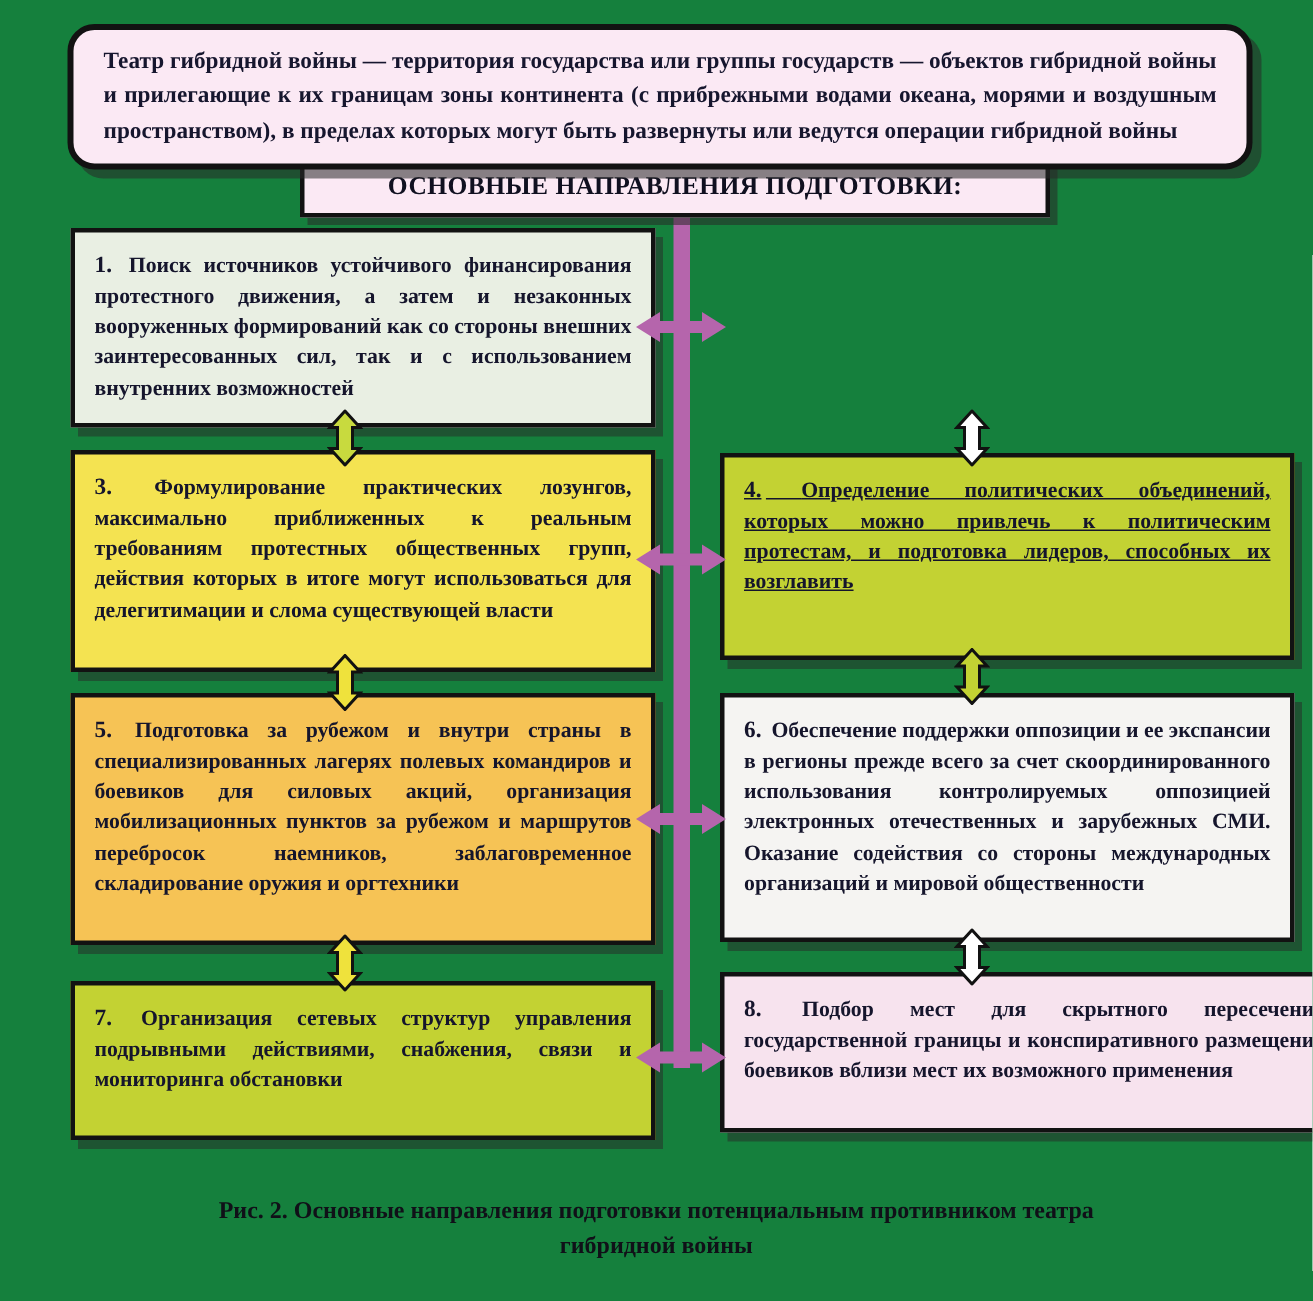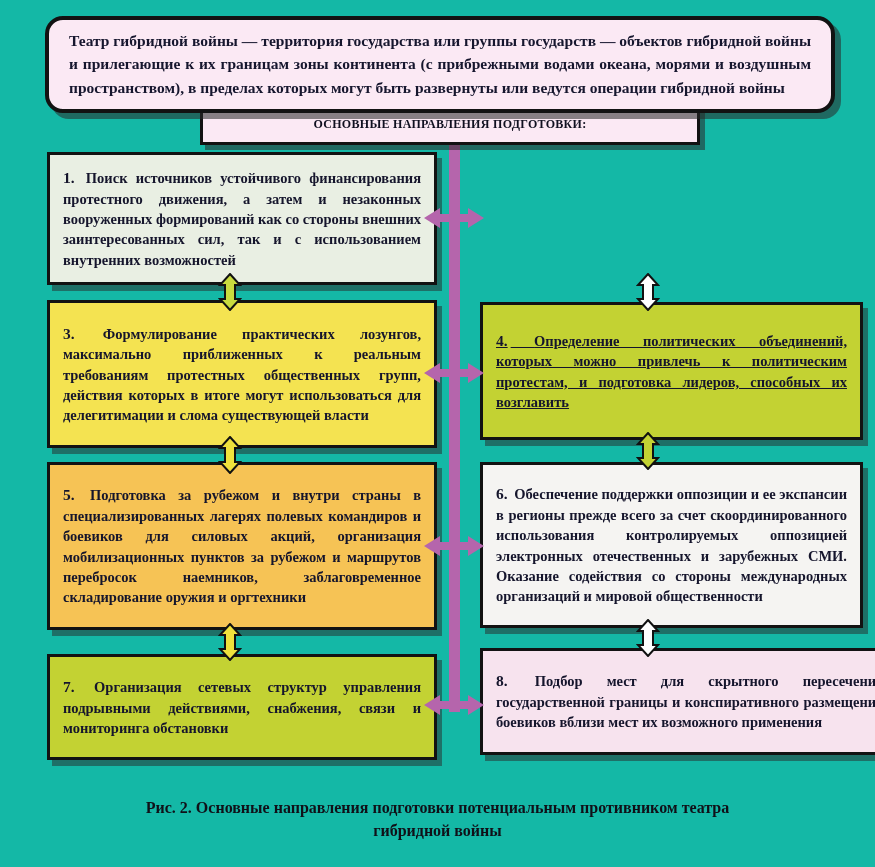--- a/index.html
+++ b/index.html
@@ -1,20 +1,20 @@
 <!DOCTYPE html>
 <html lang="ru"><head>
 <meta charset="utf-8">
 <style>
   html, body { margin: 0; padding: 0; background: #ffffff; }
   .canvas {
     position: relative;
     width: 875px;
     height: 867px;
-    background: #14b8a6;
+    background: #15803d;
     font-family: "Liberation Serif", "DejaVu Serif", serif;
     color: #14142c;
     overflow: hidden;
   }
 
   
   .top-box {
     position: absolute;
     left: 45px; top: 16px;
     width: 790px;
@@ -39,42 +39,42 @@
   .header-box {
     position: absolute;
     left: 200px; top: 103px;
     width: 500px; height: 42px;
     box-sizing: border-box;
     background: #fbe9f4;
     border: 3px solid #121212;
     box-shadow: 5px 5px 0 rgba(40,40,40,0.55);
     z-index: 2;
     display: flex; align-items: center; justify-content: center;
-    font-size: 12px; font-weight: bold; letter-spacing: 0.3px;
+    font-size: 17px; font-weight: bold; letter-spacing: 0.3px;
     color: #101020;
   }
 
   
   .vline {
     position: absolute;
     left: 449px; top: 144px;
     width: 11px; height: 568px;
     z-index: 1;
   }
   .harrow { position: absolute; left: 424px; z-index: 4; }
   .h1 { top: 205px; } .h2 { top: 360px; } .h3 { top: 533px; } .h4 { top: 692px; }
 
   
   .item-box {
     position: absolute;
     box-sizing: border-box;
     border: 3px solid #121212;
     box-shadow: 5px 6px 0 rgba(40,40,40,0.5);
-    display: flex; align-items: center;
-    padding: 0 13px;
+    display: flex; align-items: flex-start;
+    padding: 11px 13px;
     z-index: 2;
   }
   .box-text {
     margin: 0;
     font-size: 14.5px;
     line-height: 1.4;
     font-weight: bold;
     text-align: justify;
     color: #15152c;
     width: 100%;

